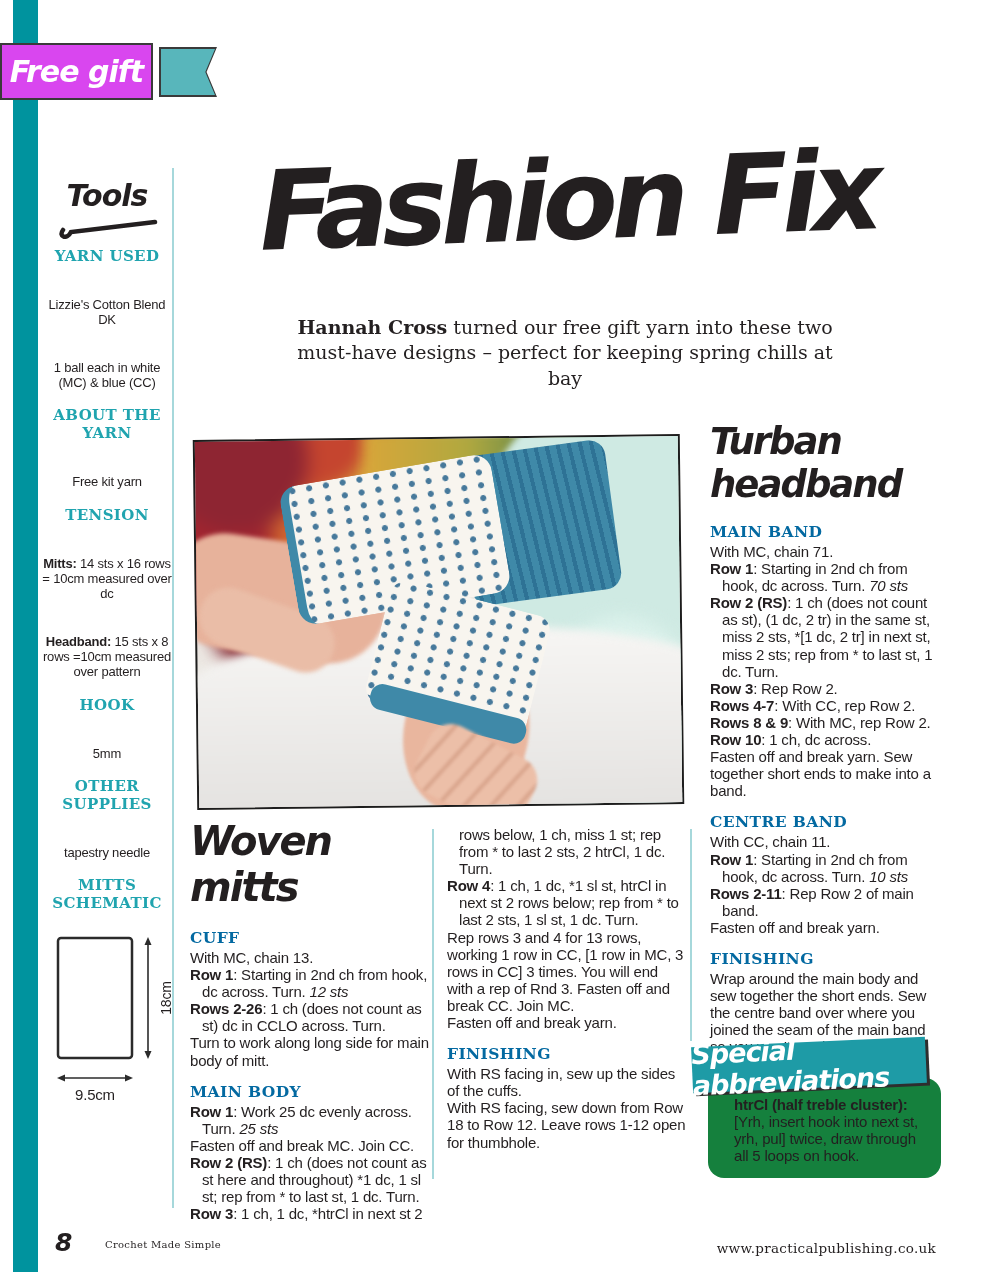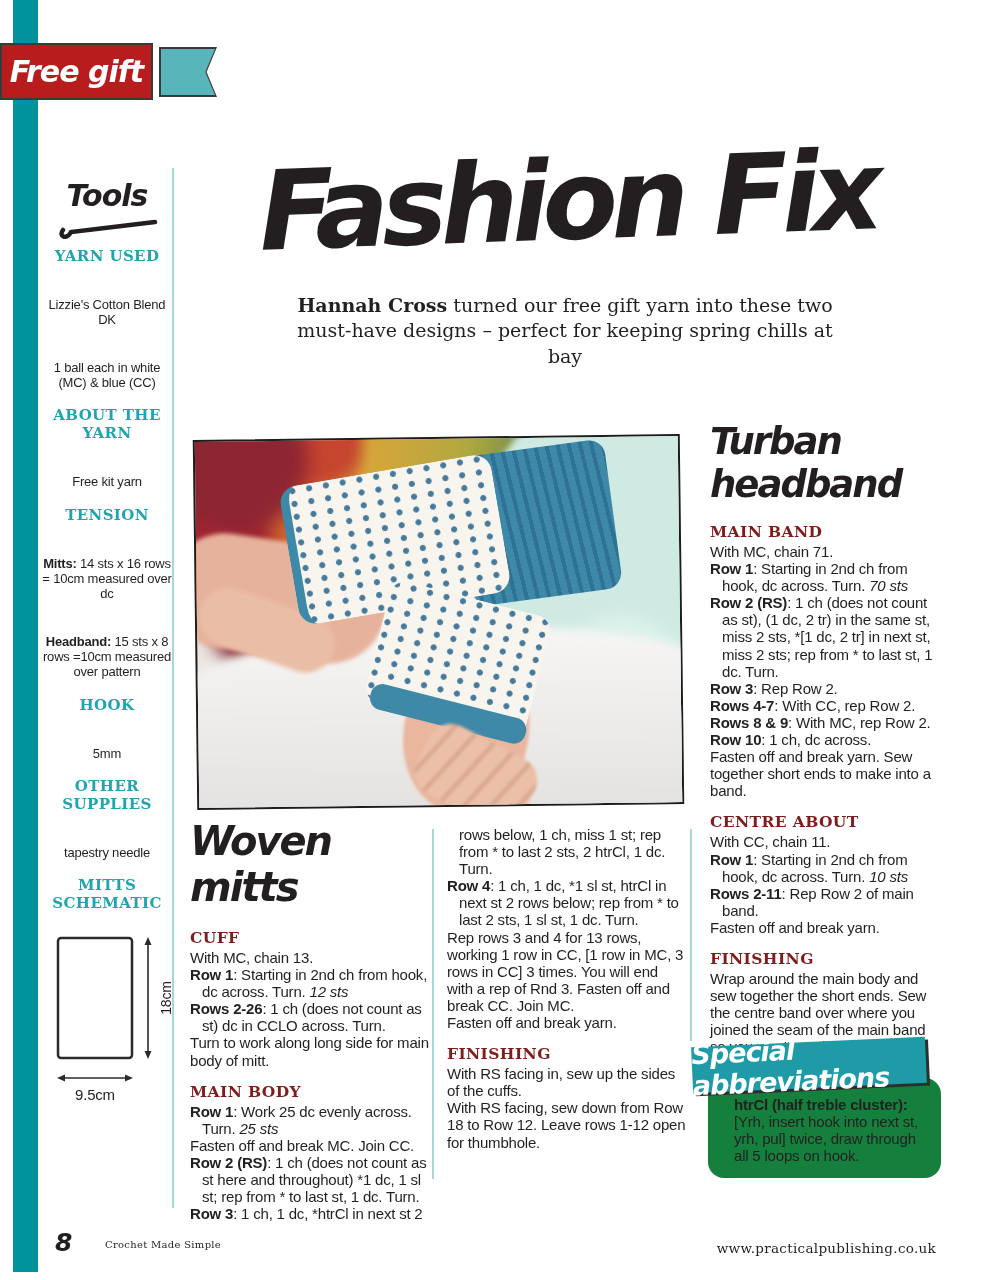--- a/index.html
+++ b/index.html
@@ -1,51 +1,51 @@
 <!DOCTYPE html>
 <html><head>
 <meta charset="utf-8">
 <style>
   html,body{margin:0;padding:0;background:#fff;}
   #page{position:relative;width:991px;height:1280px;background:#fff;overflow:hidden;
         color:#231f20;font-family:"Liberation Sans",sans-serif;font-size:15px;letter-spacing:-0.2px;}
 
   
   .leftbar{position:absolute;left:13px;top:0;width:25px;height:1272px;background:#00939e;}
-  .freegift{position:absolute;left:0;top:43px;width:153px;height:57px;background:#b91c1c;
+  .freegift{position:absolute;left:0;top:43px;width:153px;height:57px;background:#d946ef;
             border:2px solid #3a3a3a;box-sizing:border-box;display:flex;align-items:center;justify-content:center;
             color:#fff;z-index:3;font-size:30px;}
   .flag{position:absolute;left:159px;top:47px;width:58px;height:50px;z-index:3;}
   .flag .outer{position:absolute;inset:0;background:#3a3a3a;clip-path:polygon(0 0,100% 0,82% 50%,100% 100%,0 100%);}
   .flag .inner{position:absolute;inset:2px;background:#58b6bb;clip-path:polygon(0 0,100% 0,82% 50%,100% 100%,0 100%);}
   .vdiv{position:absolute;width:2px;background:#a6d8db;}
 
   
   .script{font-family:"DejaVu Sans",sans-serif;font-style:italic;font-weight:700;letter-spacing:-1px;}
   .b{font-weight:700;}
   .i{font-style:italic;}
 
   .main-title{position:absolute;left:195px;top:146px;width:745px;text-align:center;line-height:1;
               font-size:110px;letter-spacing:-7px;transform:rotate(-2deg);color:#231f20;}
-  .intro{position:absolute;left:295px;top:293px;width:540px;text-align:center;
+  .intro{position:absolute;left:295px;top:315px;width:540px;text-align:center;
          font-family:"DejaVu Serif",serif;font-size:19px;line-height:1.33;letter-spacing:0;}
 
   
   .sidebar{position:absolute;left:42px;top:178px;width:130px;text-align:center;}
   .tools-title{font-size:30px;}
   .hook{display:block;margin:2px auto 8px;}
   .side-heading{font-family:"DejaVu Serif",serif;font-weight:700;font-size:15px;color:#20a4af;
                 letter-spacing:0.4px;line-height:1.2;margin:0 0 2px;}
   .sidebar .pat-section{margin-bottom:16px;}
   .sidebar .para{font-size:13px;line-height:1.18;padding:0;text-indent:0;margin-top:32px;}
   .schem{margin-top:4px;}
 
   
   .pat-section{margin-bottom:13px;}
-  .pat-heading{font-family:"DejaVu Serif",serif;font-weight:700;font-size:15.5px;color:#7f1d1d;
+  .pat-heading{font-family:"DejaVu Serif",serif;font-weight:700;font-size:15.5px;color:#0369a1;
                letter-spacing:0.4px;margin:12px 0 2px;}
   .para{margin:0;line-height:1.14;}
   .para.hang{padding-left:12px;text-indent:-12px;}
   .para.cont{padding-left:12px;}
 
   .hb-col{position:absolute;left:710px;top:420px;width:233px;}
   .hb-title{font-size:37px;letter-spacing:-2px;margin:0 0 16px;}
   .mitts-col1{position:absolute;left:190px;top:818px;width:242px;}
   .mitts-title{font-size:40px;letter-spacing:-2px;margin:0 0 18px;}
   .mitts-col2{position:absolute;left:447px;top:826px;width:240px;}
@@ -193,21 +193,21 @@
           <p class="para"><span>With MC, chain 71.</span></p>
           <p class="para hang"><span class="b">Row 1</span><span>: Starting in 2nd ch from hook, dc across. Turn. </span><span class="i">70 sts</span></p>
           <p class="para hang"><span class="b">Row 2 (RS)</span><span>: 1 ch (does not count as st), (1 dc, 2 tr) in the same st, miss 2 sts, *[1 dc, 2 tr] in next st, miss 2 sts; rep from * to last st, 1 dc. Turn.</span></p>
           <p class="para hang"><span class="b">Row 3</span><span>: Rep Row 2.</span></p>
           <p class="para hang"><span class="b">Rows 4-7</span><span>: With CC, rep Row 2.</span></p>
           <p class="para hang"><span class="b">Rows 8 &amp; 9</span><span>: With MC, rep Row 2.</span></p>
           <p class="para hang"><span class="b">Row 10</span><span>: 1 ch, dc across.</span></p>
           <p class="para"><span>Fasten off and break yarn. Sew together short ends to make into a band.</span></p>
         </div>
         <div class="pat-section">
-          <div class="pat-heading">CENTRE ABOUT</div>
+          <div class="pat-heading">CENTRE BAND</div>
           <p class="para"><span>With CC, chain 11.</span></p>
           <p class="para hang"><span class="b">Row 1</span><span>: Starting in 2nd ch from hook, dc across. Turn. </span><span class="i">10 sts</span></p>
           <p class="para hang"><span class="b">Rows 2-11</span><span>: Rep Row 2 of main band.</span></p>
           <p class="para"><span>Fasten off and break yarn.</span></p>
         </div>
         <div class="pat-section">
           <div class="pat-heading">FINISHING</div>
           <p class="para"><span>Wrap around the main body and sew together the short ends. Sew the centre band over where you joined the seam of the main band so you won't see it.</span></p>
         </div>
       </div>

